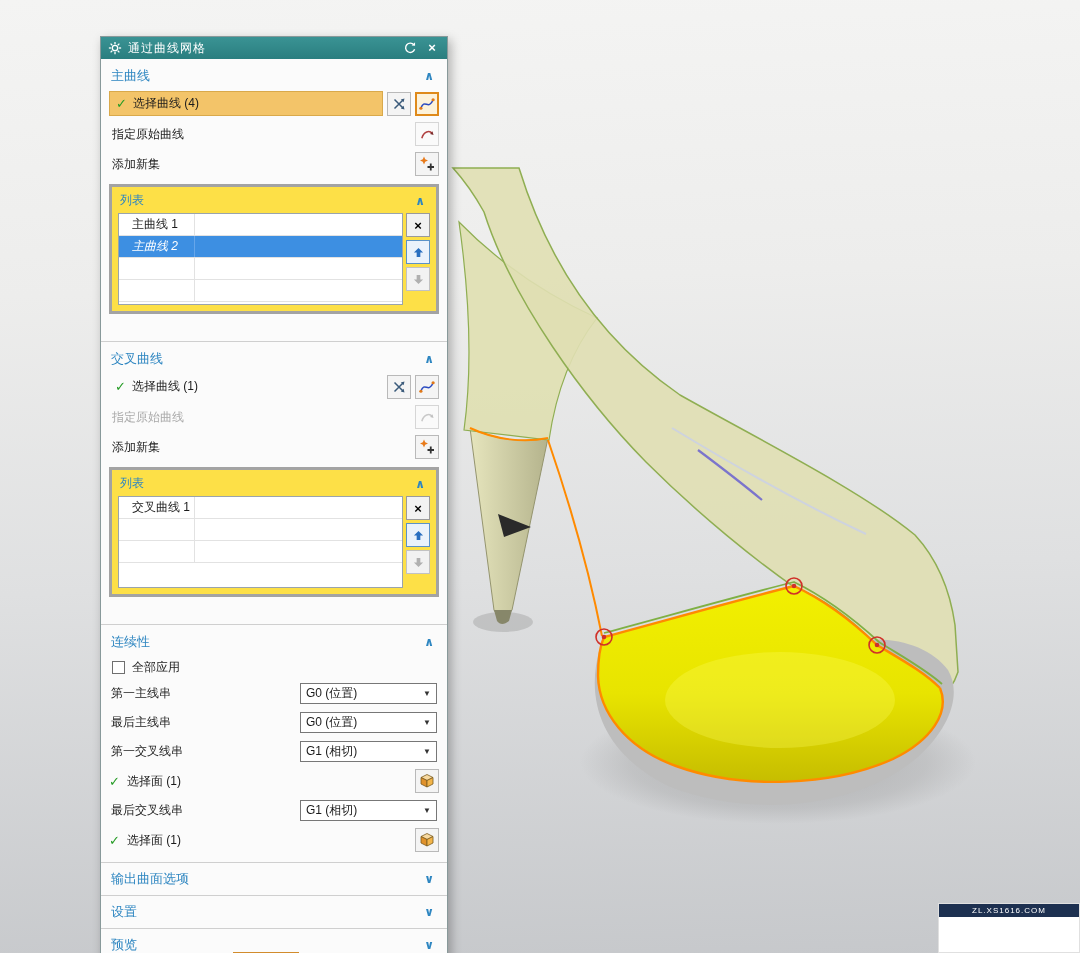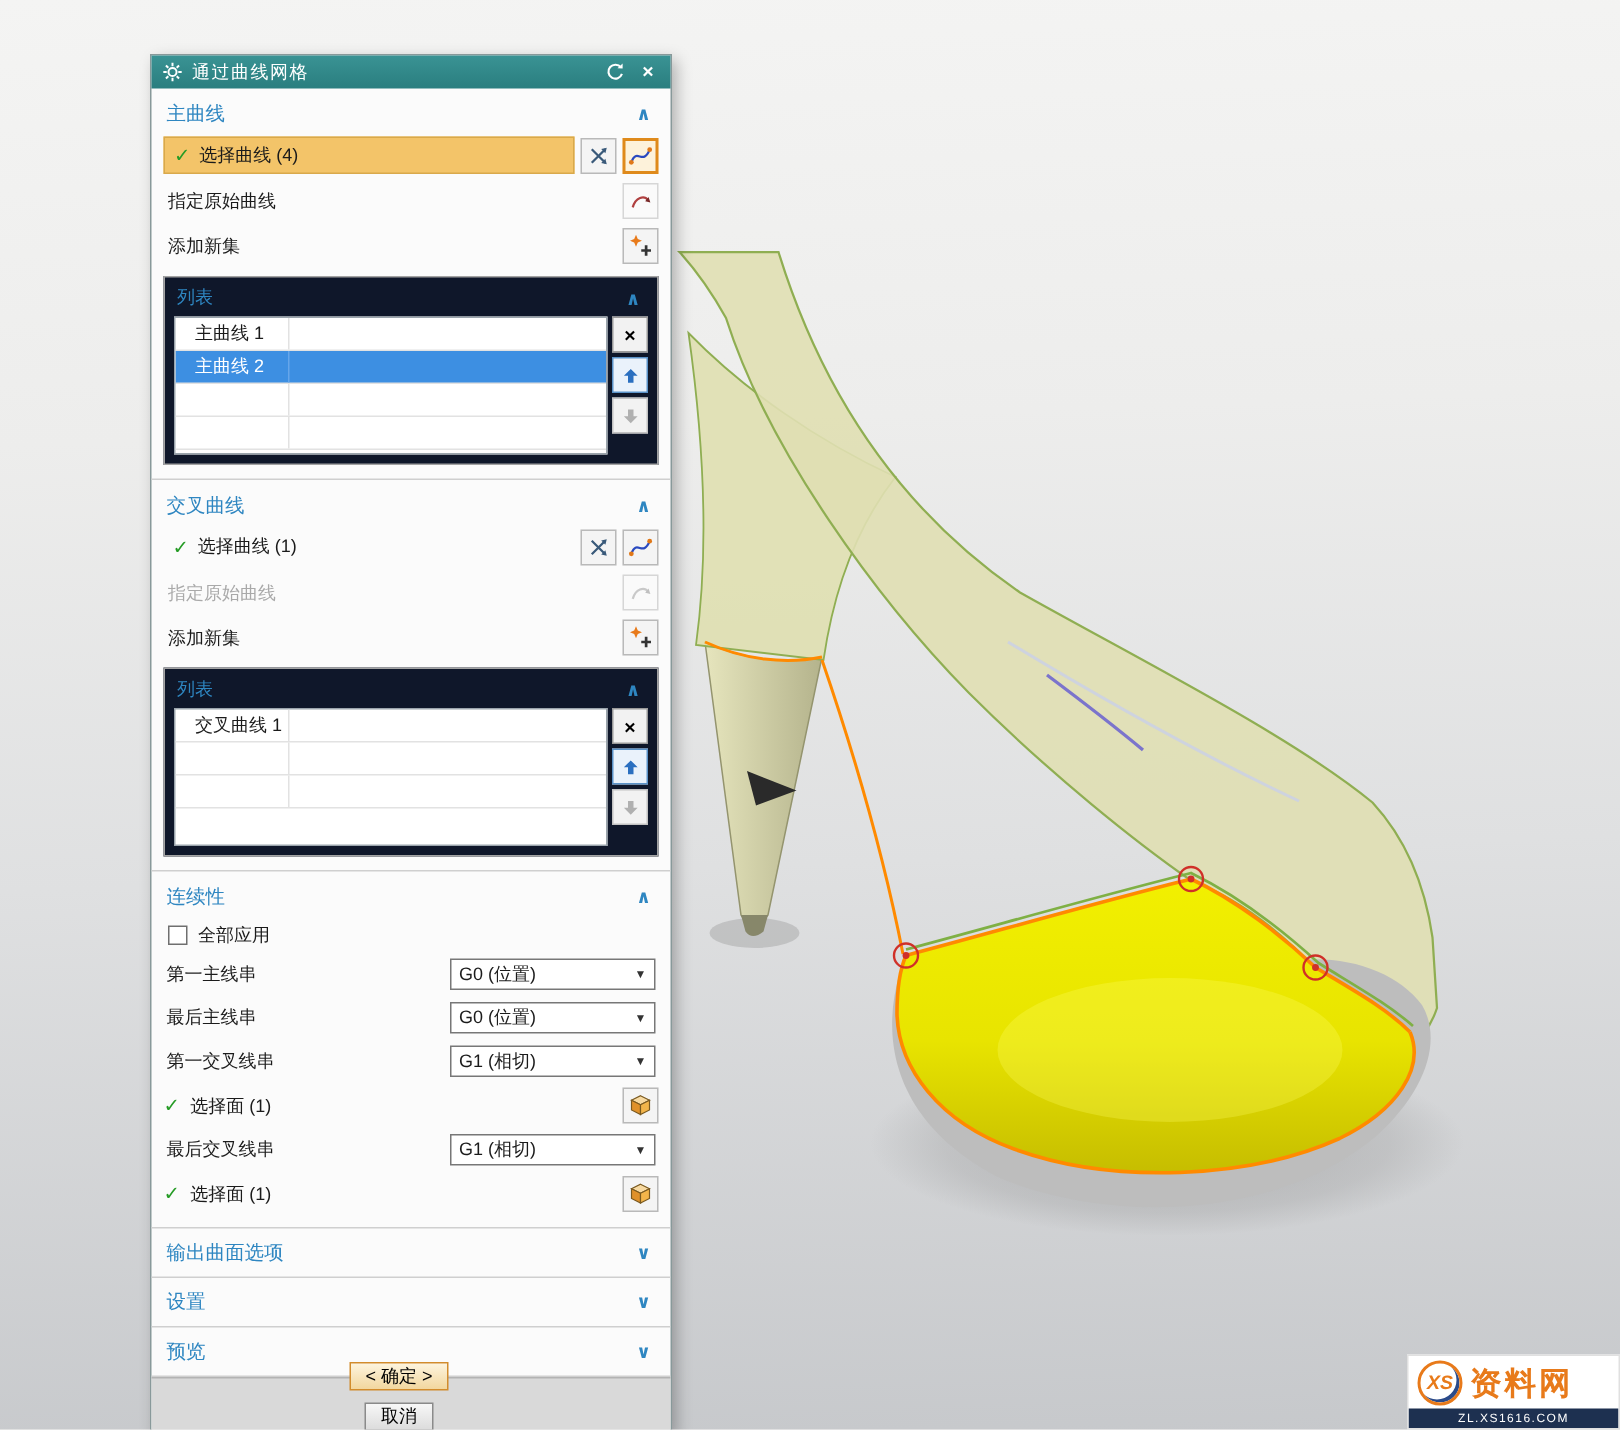--- a/index.html
+++ b/index.html
@@ -25,30 +25,30 @@
   .row { display:flex; align-items:center; padding:3px 8px; gap:4px; }
   .sel-bar { flex:1; height:25px; display:flex; align-items:center; gap:6px; padding:0 6px; }
   .sel-bar.orange { background:#f3c469; border:1px solid #d9a94b; }
   .check { color:#259b25; font-size:13px; font-weight:bold; }
   .lbl { flex:1; padding-left:3px; }
   .lbl.dim { color:#a9a9a9; }
   .ibtn { width:24px; height:24px; border:1px solid #b9b9b9; background:#f4f4f4;
     display:flex; align-items:center; justify-content:center; padding:0; flex:0 0 auto; }
   .ibtn.active { border:2px solid #df8a1b; background:#fdf2da; }
   .ibtn.ghost { border-color:#d6d6d6; background:#fafafa; }
-  .list-panel { margin:5px 8px 2px; background:#0f172a; border:1px solid #a3a3a3; padding:2px 4px 6px; }
+  .list-panel { margin:5px 8px 20px; background:#fde047; border:3px solid #a3a3a3; padding:2px 4px 6px; }
   .list-head { display:flex; align-items:center; padding:3px 4px 4px; }
   .list-title { color:#2e86c1; flex:1; font-size:12px; }
   .list-body { display:flex; gap:3px; padding:0 2px; }
   .tbl { flex:1; background:#fff; border:1px solid #9aa4ac; height:92px; overflow:hidden; }
   .trow { height:22px; line-height:21px; display:flex; border-bottom:1px solid #e2e2e2; font-size:12px; }
   .trow .c1 { width:76px; padding:0 13px; border-right:1px solid #e2e2e2; white-space:nowrap; }
   .trow .c2 { flex:1; }
   .trow.selected { background:#3d8fe2; color:#fff; }
-  .trow.selected .c1 { border-right-color:#66a6ea; }
+  .trow.selected .c1 { border-right-color:#66a6ea;font-style:italic; }
   .tctrl { width:24px; display:flex; flex-direction:column; gap:3px; }
   .tbtn { width:24px; height:24px; border:1px solid #9a9a9a; background:#f2f2f2;
     display:flex; align-items:center; justify-content:center; font-weight:bold; font-size:13px; padding:0; }
   .tbtn.up { border-color:#5a92c8; background:#eaf2fb; }
   .tbtn.down { border-color:#c2c2c2; }
   .cb-row { display:flex; align-items:center; gap:7px; padding:5px 11px 3px; }
   .checkbox { width:13px; height:13px; border:1px solid #6f6f6f; background:#fff; flex:0 0 auto; }
   .frow { display:flex; align-items:center; padding:4px 10px; }
   .flabel { flex:1; }
   .dropdown { width:137px; height:21px; border:1px solid #777; background:#fff;
@@ -406,22 +406,16 @@
       </div>
     </div>
 
     <div class="dlg-footer">
       <button class="btn primary">&lt; 确定 &gt;</button>
       <button class="btn">取消</button>
     </div>
   </div>
 
   <div class="watermark">
-    <div class="wm-top">
-      <span class="wm-logo">
-        <span>XS</span>
-      </span>
-      <span class="wm-brand">资料网</span>
-    </div>
     <div class="wm-bar">ZL.XS1616.COM</div>
   </div>
 
 </div>
 
 </body></html>

